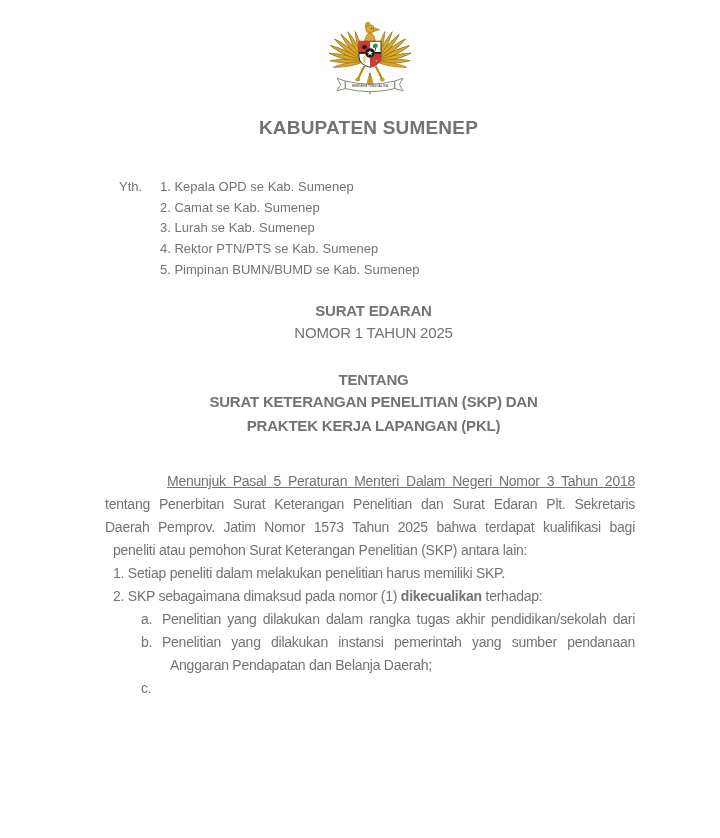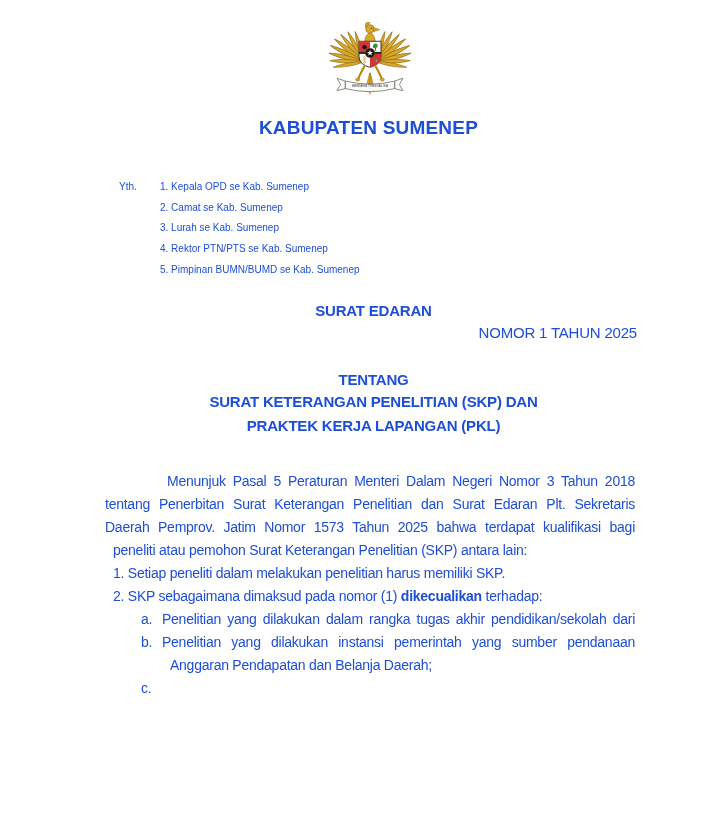--- a/index.html
+++ b/index.html
@@ -3,21 +3,21 @@
 <meta charset="utf-8">
 <title>Surat Edaran</title>
 <style>
   html, body { margin: 0; padding: 0; background: #ffffff; }
   .page {
     position: relative;
     width: 720px;
     height: 838px;
     background: #ffffff;
     font-family: "Liberation Sans", "DejaVu Sans", sans-serif;
-    color: #1d4ed8;
+    color: #737373;
     overflow: hidden;
   }
 
   
   .emblem {
     position: absolute;
     left: 328px;
     top: 7px;
     width: 84px;
     height: 96px;
@@ -34,57 +34,57 @@
     font-weight: 700;
     letter-spacing: 0.2px;
     line-height: 22px;
   }
 
   
   .addressee {
     position: absolute;
     top: 177px;
     left: 119px;
-    font-size: 10px;
+    font-size: 13px;
     line-height: 20.7px;
   }
   .addr-row { display: flex; align-items: flex-start; }
   .addr-salutation { width: 41px; flex: none; }
 
   
   .h {
     position: absolute;
     left: 110px;
     width: 527px;
     text-align: center;
     font-size: 15px;
     line-height: 17px;
     font-weight: 700;
     letter-spacing: -0.2px;
   }
-  .h.regular { font-weight: 400; text-align: right; }
+  .h.regular { font-weight: 400; }
   .h-surat   { top: 302px; }
   .h-nomor   { top: 324px; }
   .h-tentang { top: 371px; }
   .h-subj1   { top: 393px; }
   .h-subj2   { top: 417px; text-align: center; }
 
   
   .body-block {
     position: absolute;
     top: 470px;
     left: 105px;
     width: 530px;
     font-size: 14px;
     line-height: 23px;
     letter-spacing: -0.25px;
   }
   .jl { text-align: justify; text-align-last: justify; }
   .ll { text-align: left; margin-left: 8px; }
-  .indent { text-indent: 62px; }
+  .indent { text-indent: 62px; text-decoration: underline; }
   .b { font-weight: 700; }
   .sub { position: relative; padding-left: 57px; }
   .sub .marker { position: absolute; left: 36px; top: 0; }
 </style>
 </head>
 <body>
 
 <div class="page">
 
   <svg class="emblem" viewBox="0 0 120 140" xmlns="http://www.w3.org/2000/svg">

